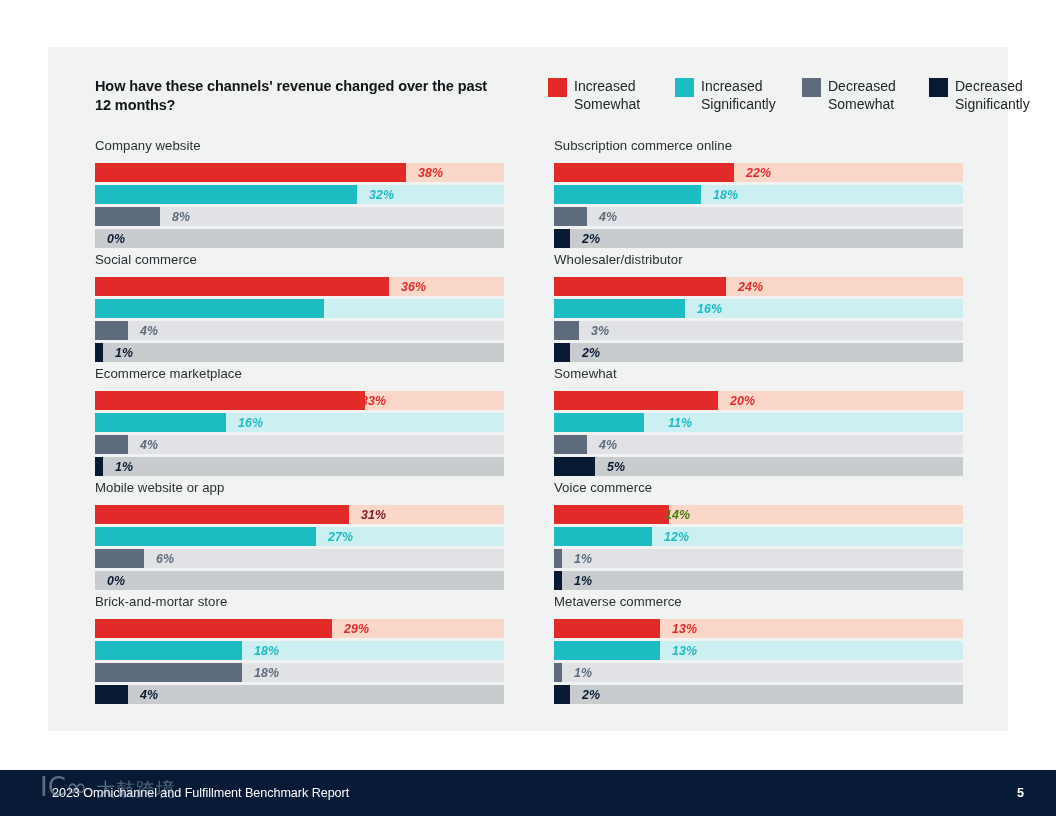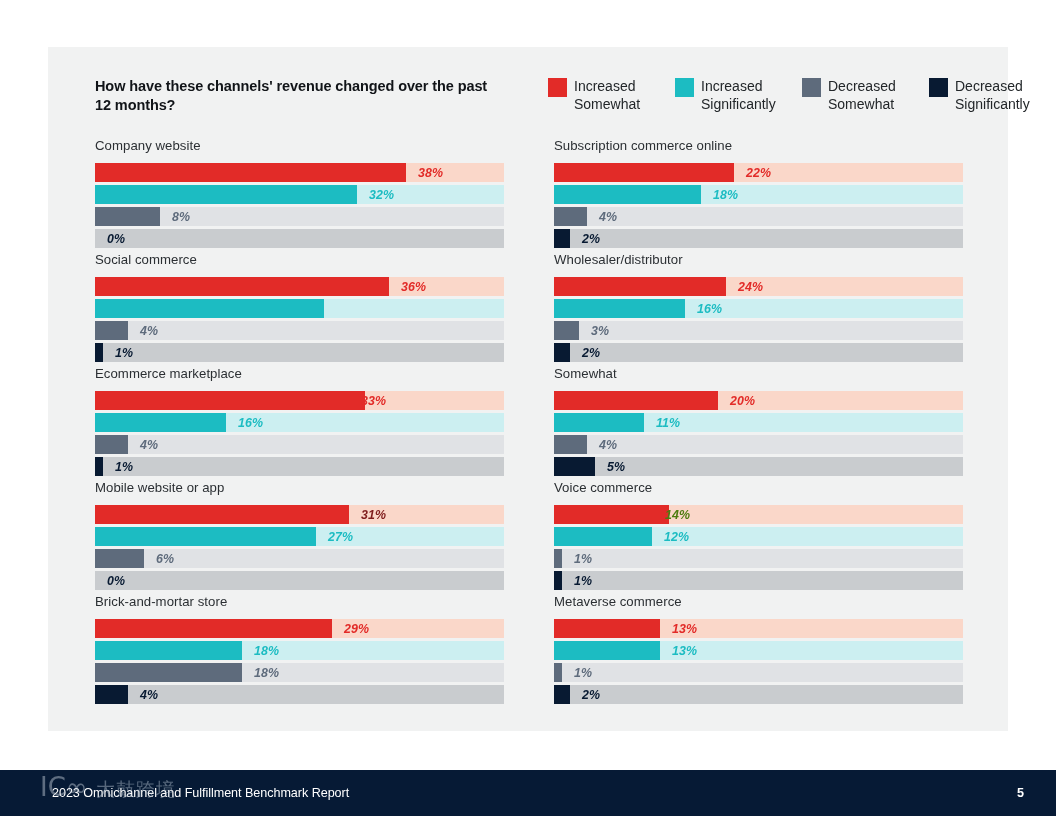--- a/index.html
+++ b/index.html
@@ -402,21 +402,21 @@
           <div class="group-label">Somewhat</div>
           <div class="bars">
             <div class="bar-row">
               <div class="bar-track" style="background: rgb(250, 215, 201);"></div>
               <div class="bar-fill" style="width: 164px; background: rgb(226, 43, 40);"></div>
               <div class="bar-value" style="color: rgb(226, 43, 40); left: 176px;">20%</div>
             </div>
             <div class="bar-row">
               <div class="bar-track" style="background: rgb(204, 239, 241);"></div>
               <div class="bar-fill" style="width: 90px; background: rgb(28, 188, 194);"></div>
-              <div class="bar-value" style="color: rgb(28, 188, 194); left: 102px;">11%</div>
+              <div class="bar-value" style="color: rgb(28, 188, 194); left: 114px;">11%</div>
             </div>
             <div class="bar-row">
               <div class="bar-track" style="background: rgb(224, 226, 229);"></div>
               <div class="bar-fill" style="width: 33px; background: rgb(94, 107, 124);"></div>
               <div class="bar-value" style="color: rgb(94, 107, 124); left: 45px;">4%</div>
             </div>
             <div class="bar-row">
               <div class="bar-track" style="background: rgb(201, 204, 207);"></div>
               <div class="bar-fill" style="width: 41px; background: rgb(8, 26, 50);"></div>
               <div class="bar-value" style="color: rgb(8, 26, 50); left: 53px;">5%</div>

